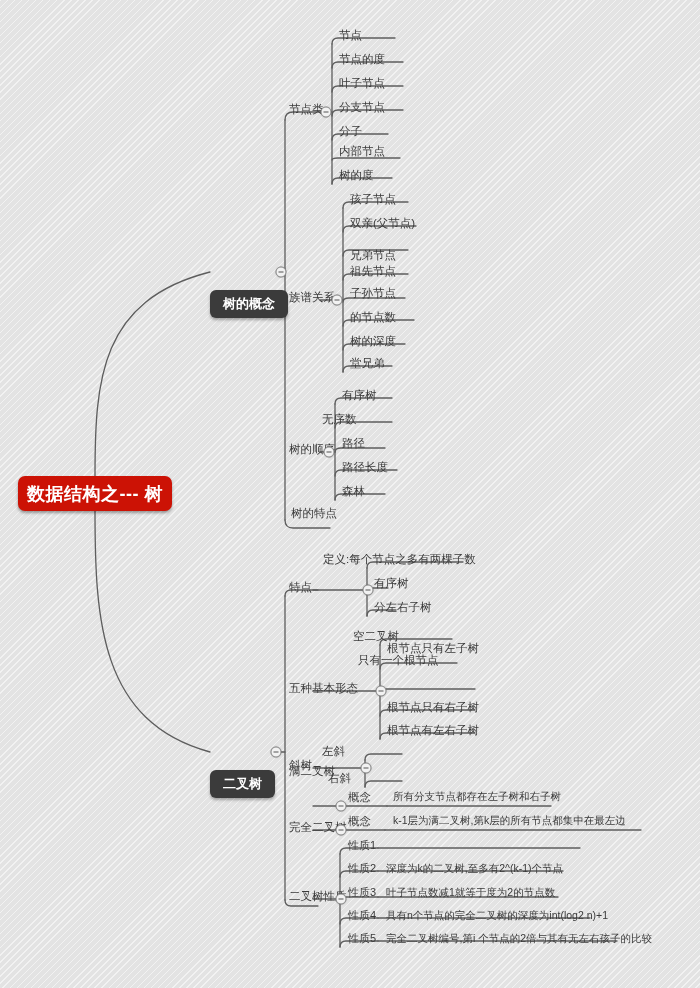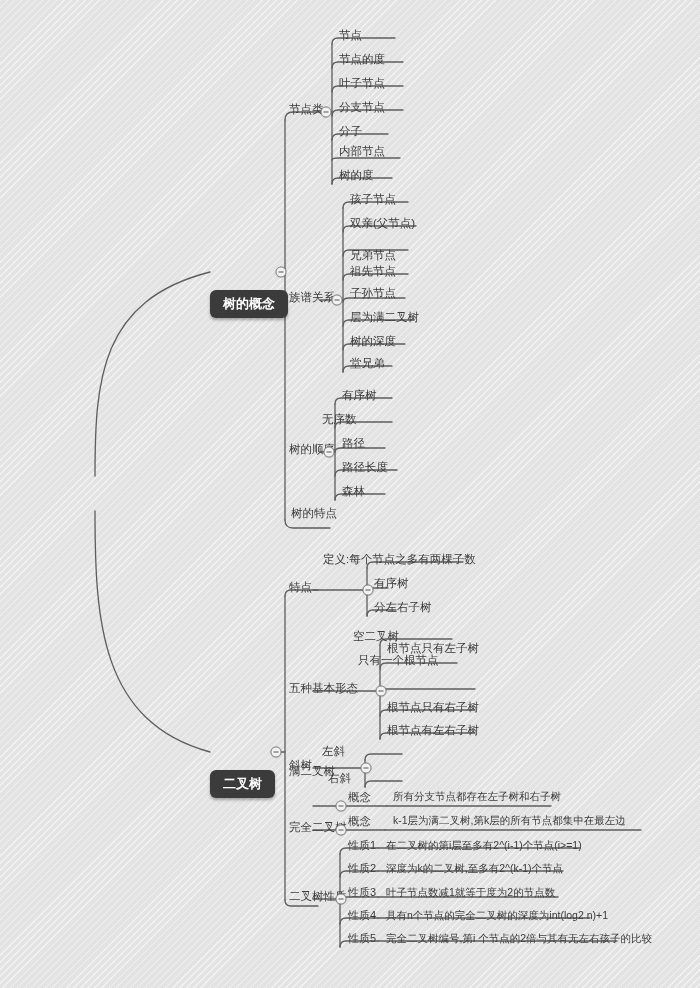--- a/index.html
+++ b/index.html
@@ -141,20 +141,23 @@
       <path d="M340,947 q0,-6 6,-6 L378,941"></path>
 
       <path d="M378,848 L580,848"></path>
       <path d="M378,871 L563,871"></path>
       <path d="M378,897 L558,897"></path>
       <path d="M378,918 L590,918"></path>
       <path d="M378,941 L617,941"></path>
     </g>
   </svg>
 
+  <div class="node root">
+    <span>数据结构之---  树</span>
+  </div>
 
   <div class="node dark" style="left:210px;top:272px;">
     <span>树的概念</span>
   </div>
   <div class="toggle" style="left:281px;top:272px;"></div>
 
   <div class="node lbl" style="left:286px;top:117px;">节点类</div>
   <div class="toggle" style="left:326px;top:112px;"></div>
   <div class="node lbl" style="left:286px;top:305px;">族谱关系</div>
   <div class="toggle" style="left:337px;top:300px;"></div>
@@ -168,21 +171,21 @@
   <div class="node lbl" style="left:336px;top:115px;">分支节点</div>
   <div class="node lbl" style="left:336px;top:139px;">分子</div>
   <div class="node lbl" style="left:336px;top:159px;">内部节点</div>
   <div class="node lbl" style="left:336px;top:183px;">树的度</div>
 
   <div class="node lbl" style="left:347px;top:207px;">孩子节点</div>
   <div class="node lbl" style="left:347px;top:231px;">双亲(父节点)</div>
   <div class="node lbl" style="left:347px;top:263px;">兄弟节点</div>
   <div class="node lbl" style="left:347px;top:279px;">祖先节点</div>
   <div class="node lbl" style="left:347px;top:301px;">子孙节点</div>
-  <div class="node lbl" style="left:347px;top:325px;">层为满二叉树</div>
+  <div class="node lbl" style="left:347px;top:325px;">的节点数</div>
   <div class="node lbl" style="left:347px;top:349px;">树的深度</div>
   <div class="node lbl" style="left:347px;top:371px;">堂兄弟</div>
 
   <div class="node lbl" style="left:339px;top:403px;">有序树</div>
   <div class="node lbl" style="left:319px;top:427px;">无序数</div>
   <div class="node lbl" style="left:339px;top:451px;">路径</div>
   <div class="node lbl" style="left:339px;top:475px;">路径长度</div>
   <div class="node lbl" style="left:339px;top:499px;">森林</div>
 
   <div class="node dark" style="left:210px;top:752px;">
@@ -215,21 +218,20 @@
 
   <div class="node lbl" style="left:319px;top:759px;">左斜</div>
   <div class="node lbl" style="left:325px;top:786px;">右斜</div>
 
   <div class="node lbl" style="left:345px;top:805px;">概念</div>
   <div class="node lbl sm" style="left:390px;top:804px;">所有分支节点都存在左子树和右子树</div>
   <div class="node lbl" style="left:345px;top:829px;">概念</div>
   <div class="node lbl sm" style="left:390px;top:828px;">k-1层为满二叉树,第k层的所有节点都集中在最左边</div>
 
   <div class="node lbl mid" style="left:345px;top:853px;">性质1</div>
-  <div class="node lbl sm" style="left:383px;top:853px;">在二叉树的第i层至多有2^(i-1)个节点(i&gt;=1)</div>
   <div class="node lbl mid" style="left:345px;top:876px;">性质2</div>
   <div class="node lbl sm" style="left:383px;top:876px;">深度为k的二叉树,至多有2^(k-1)个节点</div>
   <div class="node lbl mid" style="left:345px;top:900px;">性质3</div>
   <div class="node lbl sm" style="left:383px;top:900px;">叶子节点数减1就等于度为2的节点数</div>
   <div class="node lbl mid" style="left:345px;top:923px;">性质4</div>
   <div class="node lbl sm" style="left:383px;top:923px;">具有n个节点的完全二叉树的深度为int(log2 n)+1</div>
   <div class="node lbl mid" style="left:345px;top:946px;">性质5</div>
   <div class="node lbl sm" style="left:383px;top:946px;">完全二叉树编号,第i 个节点的2倍与其有无左右孩子的比较</div>
 
 </div>

